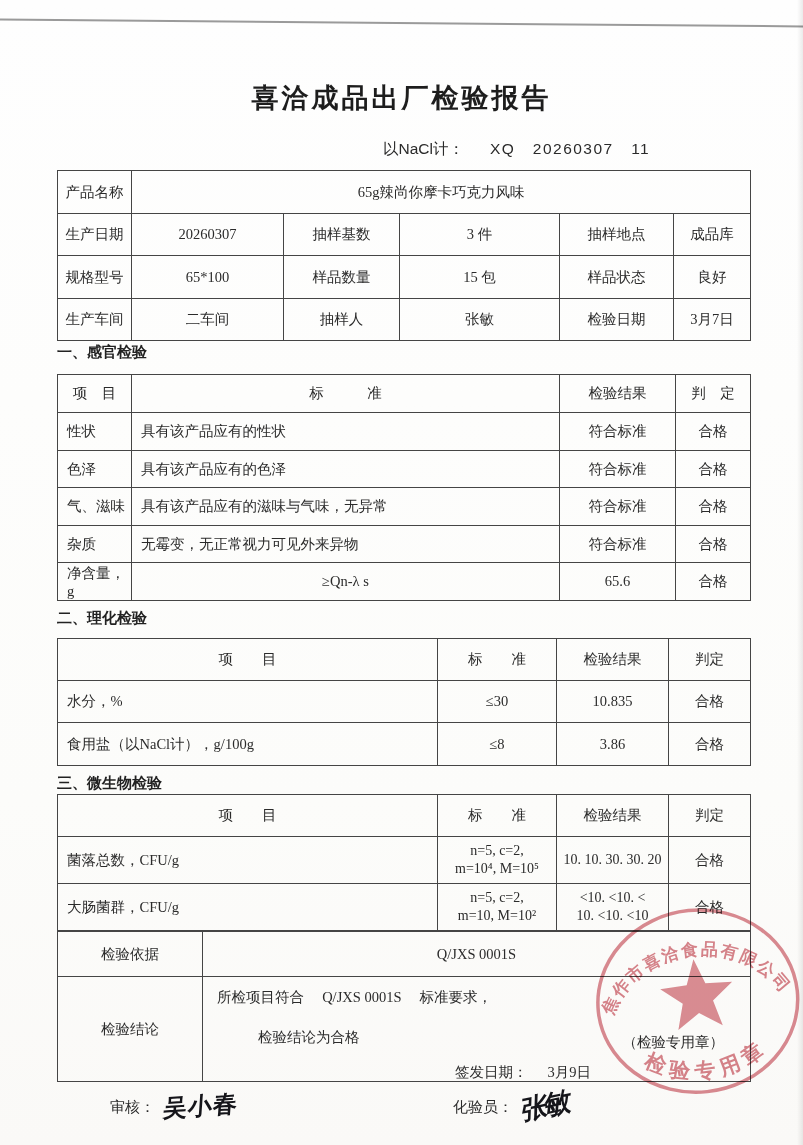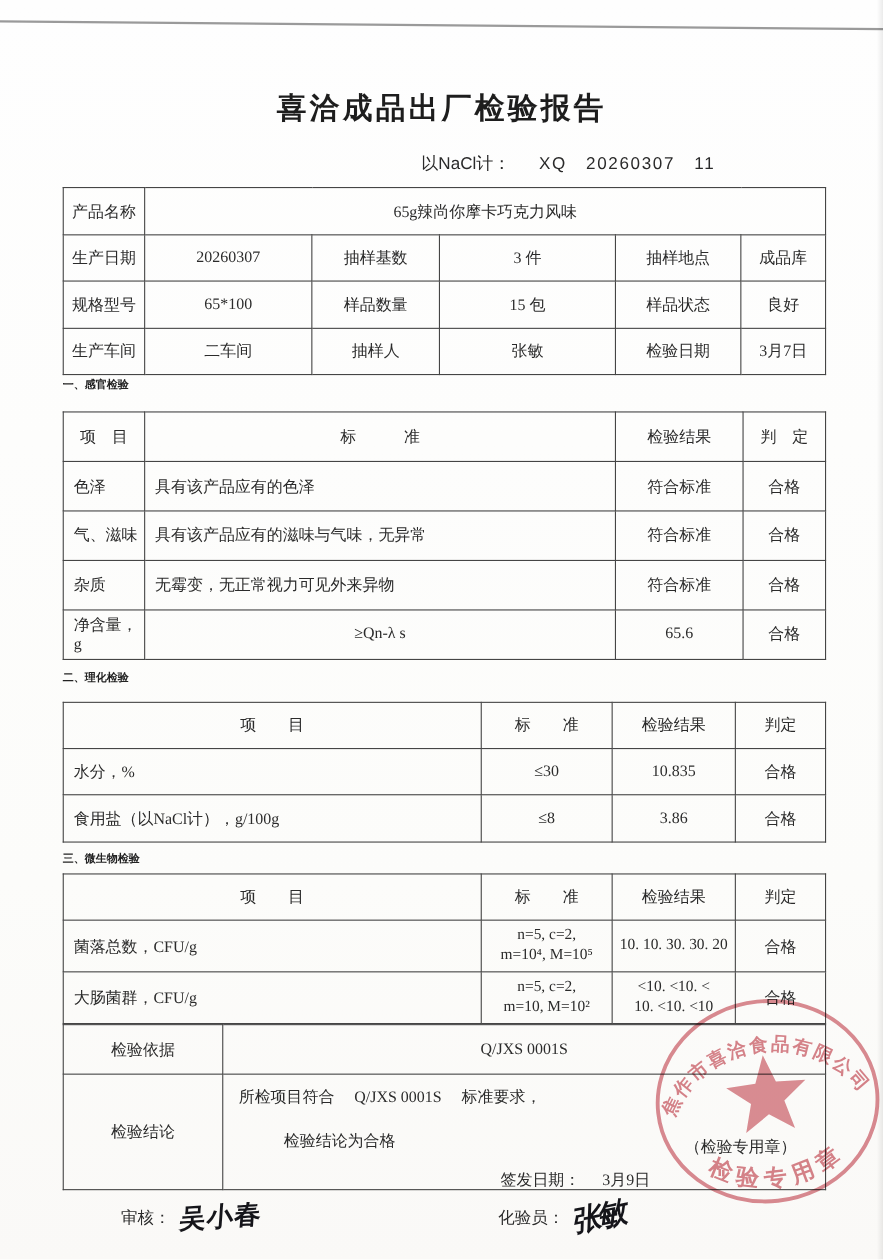--- a/index.html
+++ b/index.html
@@ -28,21 +28,21 @@
   td{border:1px solid #454545;font-size:14.5px;padding:0 4px;overflow:hidden;}
   .c{text-align:center;}
   .l{text-align:left;padding-left:9px;}
 
   .tbl-info{left:57px;top:170px;width:693px;height:170px;}
   .tbl-sensory{left:57px;top:374px;width:693px;height:226px;}
   .tbl-pc{left:57px;top:638px;width:693px;height:127px;}
   .tbl-micro{left:57px;top:794px;width:693px;height:136px;}
   .tbl-concl{left:57px;top:931px;width:693px;height:150px;padding-left:21px;}
 
-  .sec-title{position:absolute;left:57px;font-size:10px;font-weight:bold;color:#222;}
+  .sec-title{position:absolute;left:57px;font-size:15px;font-weight:bold;color:#222;}
   .sec-1{top:343px;} .sec-2{top:609px;} .sec-3{top:774px;}
 
   .two-line{line-height:1.3;font-size:14px;}
   .sup{white-space:pre;}
 
   .concl-cell{position:relative;}
   .c-line1{position:absolute;left:14px;top:11px;white-space:pre;}
   .c-line2{position:absolute;left:28px;top:51px;margin-left:27px;}
   .c-sealnote{position:absolute;right:26px;top:56px;}
   .c-issue{position:absolute;left:252px;top:86px;display:flex;}
@@ -121,20 +121,26 @@
         <col style="width:428px">
         <col style="width:116px">
         <col style="width:75px">
       </colgroup>
     <tbody>
         <tr style="height:38px">
       <td class="c">项　目</td>
       <td class="c">标　　　准</td>
       <td class="c">检验结果</td>
       <td class="c">判　定</td>
+    </tr>
+    <tr style="height:38px">
+      <td class="l">性状</td>
+      <td class="l">具有该产品应有的性状</td>
+      <td class="c">符合标准</td>
+      <td class="c">合格</td>
     </tr>
     <tr style="height:37px">
       <td class="l">色泽</td>
       <td class="l">具有该产品应有的色泽</td>
       <td class="c">符合标准</td>
       <td class="c">合格</td>
     </tr>
     <tr style="height:38px">
       <td class="l">气、滋味</td>
       <td class="l">具有该产品应有的滋味与气味，无异常</td>

